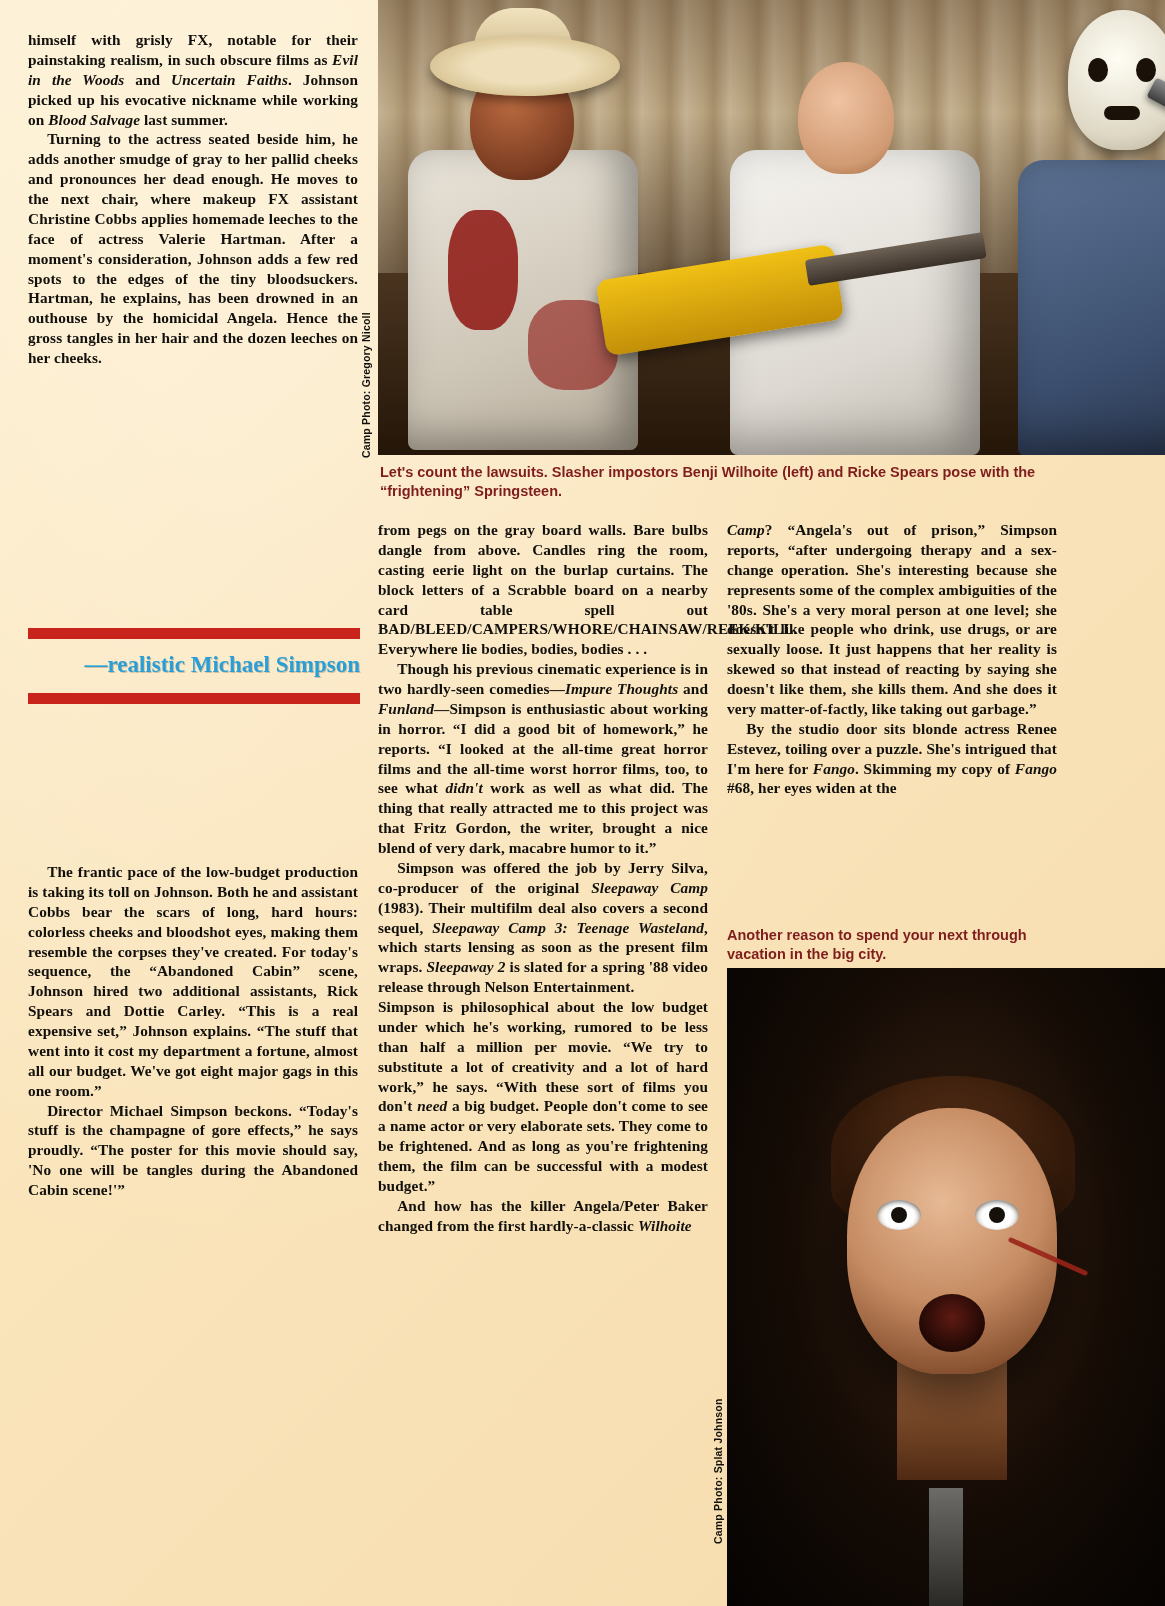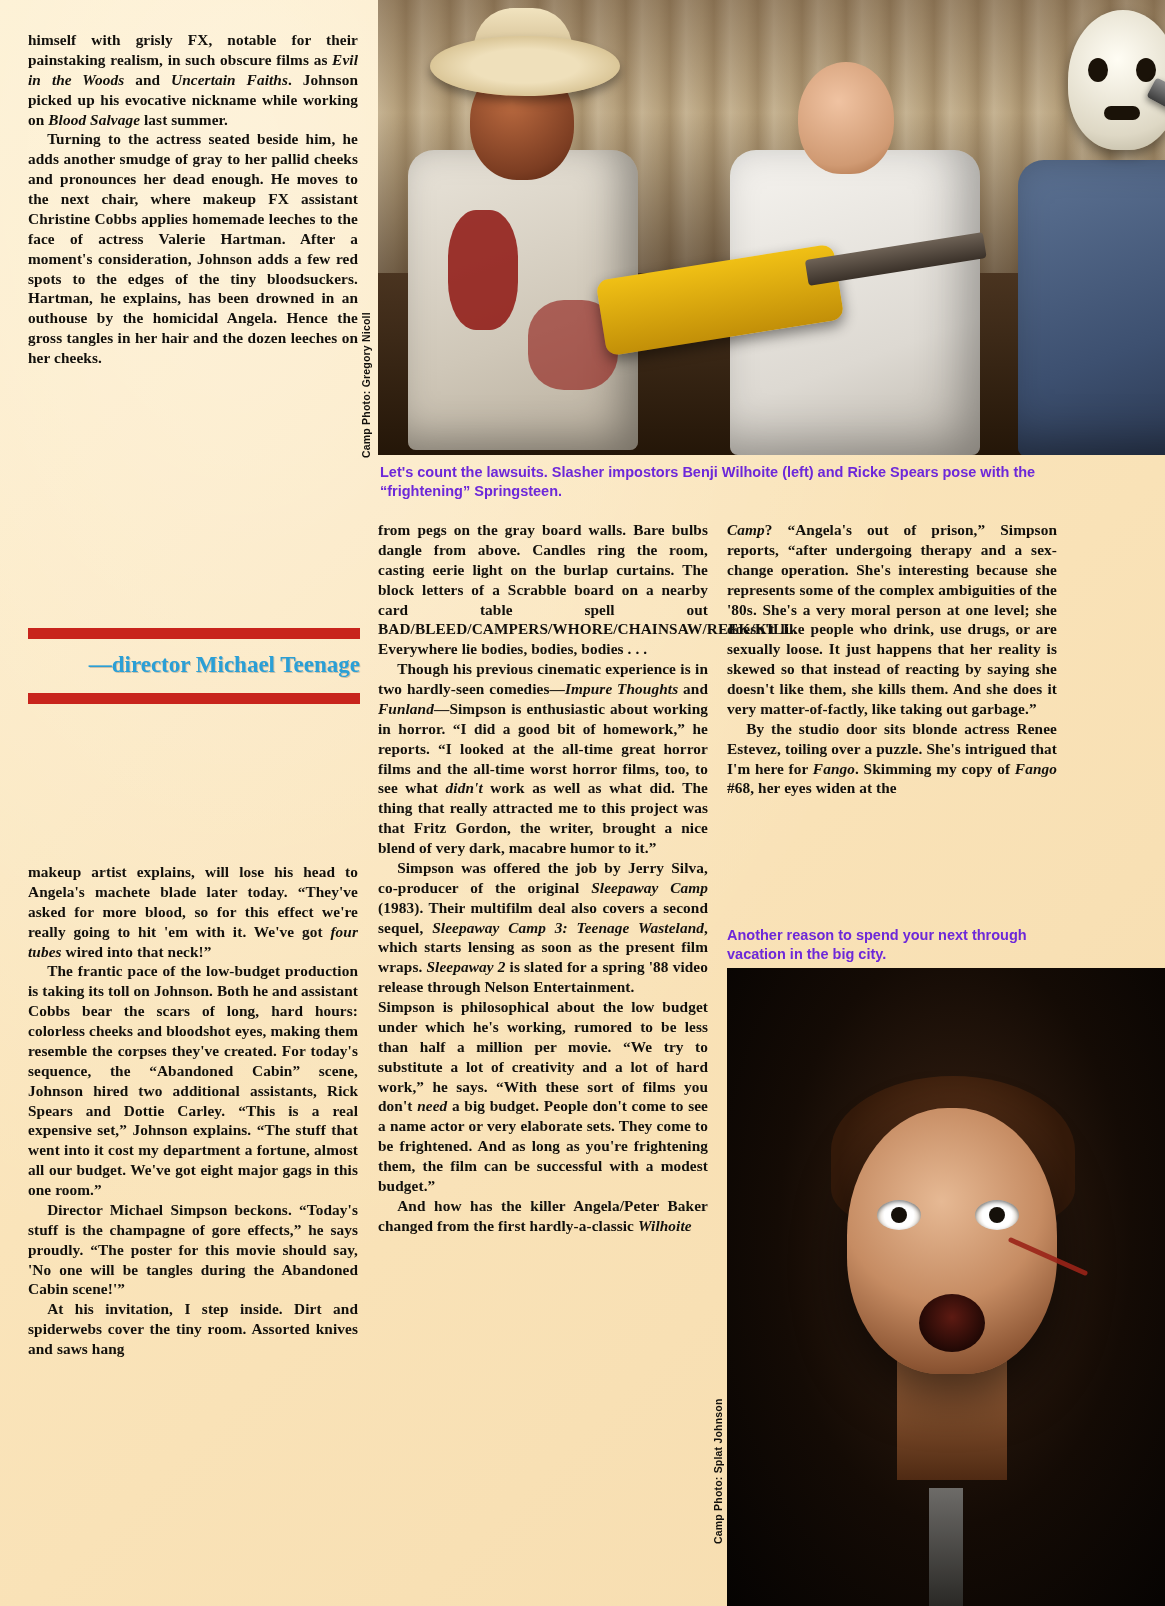--- a/index.html
+++ b/index.html
@@ -239,21 +239,21 @@
   }
   #credit-top { left: 360px; top: 282px; height: 176px; }
   #credit-bottom { left: 712px; top: 1334px; height: 210px; }
 
   .caption {
     position: absolute;
     font-family: "Liberation Sans", sans-serif;
     font-weight: bold;
     font-size: 14.5px;
     line-height: 1.28;
-    color: #6d28d9;
+    color: #7f1d1d;
   }
   #caption-top { left: 380px; top: 463px; width: 690px; }
   #caption-bottom { left: 727px; top: 926px; width: 330px; }
 
   
   #photo-bottom {
     position: absolute;
     left: 727px;
     top: 968px;
     width: 438px;
@@ -363,29 +363,27 @@
 
   <div class="caption" id="caption-top">Let's count the lawsuits. Slasher impostors Benji Wilhoite (left) and Ricke Spears pose with the “frightening” Springsteen.</div>
 
   <div class="col" id="col1">
     <p class="noindent">himself with grisly FX, notable for their painstaking realism, in such obscure films as <i>Evil in the Woods</i> and <i>Uncertain Faiths</i>. Johnson picked up his evocative nickname while working on <i>Blood Salvage</i> last summer.</p>
     <p>Turning to the actress seated beside him, he adds another smudge of gray to her pallid cheeks and pronounces her dead enough. He moves to the next chair, where makeup FX assistant Christine Cobbs applies homemade leeches to the face of actress Valerie Hartman. After a moment's consideration, Johnson adds a few red spots to the edges of the tiny bloodsuckers. Hartman, he explains, has been drowned in an outhouse by the homicidal Angela. Hence the gross tangles in her hair and the dozen leeches on her cheeks.</p>
   </div>
 
   <div id="pullquote">
     <div class="rule top"></div>
-    <div class="pq-attrib">—director Michael Teenage</div>
+    <div class="pq-attrib">—realistic Michael Simpson</div>
     <div class="rule bottom"></div>
   </div>
 
   <div class="col" id="col1b">
-    <p class="noindent">makeup artist explains, will lose his head to Angela's machete blade later today. “They've asked for more blood, so for this effect we're really going to hit 'em with it. We've got <i>four tubes</i> wired into that neck!”</p>
     <p>The frantic pace of the low-budget production is taking its toll on Johnson. Both he and assistant Cobbs bear the scars of long, hard hours: colorless cheeks and bloodshot eyes, making them resemble the corpses they've created. For today's sequence, the “Abandoned Cabin” scene, Johnson hired two additional assistants, Rick Spears and Dottie Carley. “This is a real expensive set,” Johnson explains. “The stuff that went into it cost my department a fortune, almost all our budget. We've got eight major gags in this one room.”</p>
     <p>Director Michael Simpson beckons. “Today's stuff is the champagne of gore effects,” he says proudly. “The poster for this movie should say, 'No one will be tangles during the Abandoned Cabin scene!'”</p>
-    <p>At his invitation, I step inside. Dirt and spiderwebs cover the tiny room. Assorted knives and saws hang</p>
   </div>
 
   <div class="col" id="col2">
     <p class="noindent">from pegs on the gray board walls. Bare bulbs dangle from above. Candles ring the room, casting eerie light on the burlap curtains. The block letters of a Scrabble board on a nearby card table spell out BAD/BLEED/CAMPERS/WHORE/CHAINSAW/REEK/KILL. Everywhere lie bodies, bodies, bodies . . .</p>
     <p>Though his previous cinematic experience is in two hardly-seen comedies—<i>Impure Thoughts</i> and <i>Funland</i>—Simpson is enthusiastic about working in horror. “I did a good bit of homework,” he reports. “I looked at the all-time great horror films and the all-time worst horror films, too, to see what <i>didn't</i> work as well as what did. The thing that really attracted me to this project was that Fritz Gordon, the writer, brought a nice blend of very dark, macabre humor to it.”</p>
     <p>Simpson was offered the job by Jerry Silva, co-producer of the original <i>Sleepaway Camp</i> (1983). Their multifilm deal also covers a second sequel, <i>Sleepaway Camp 3: Teenage Wasteland</i>, which starts lensing as soon as the present film wraps. <i>Sleepaway 2</i> is slated for a spring '88 video release through Nelson Entertainment.</p>
     <p class="noindent">Simpson is philosophical about the low budget under which he's working, rumored to be less than half a million per movie. “We try to substitute a lot of creativity and a lot of hard work,” he says. “With these sort of films you don't <i>need</i> a big budget. People don't come to see a name actor or very elaborate sets. They come to be frightened. And as long as you're frightening them, the film can be successful with a modest budget.”</p>
     <p>And how has the killer Angela/Peter Baker changed from the first hardly-a-classic <i>Wilhoite</i></p>
   </div>
 

